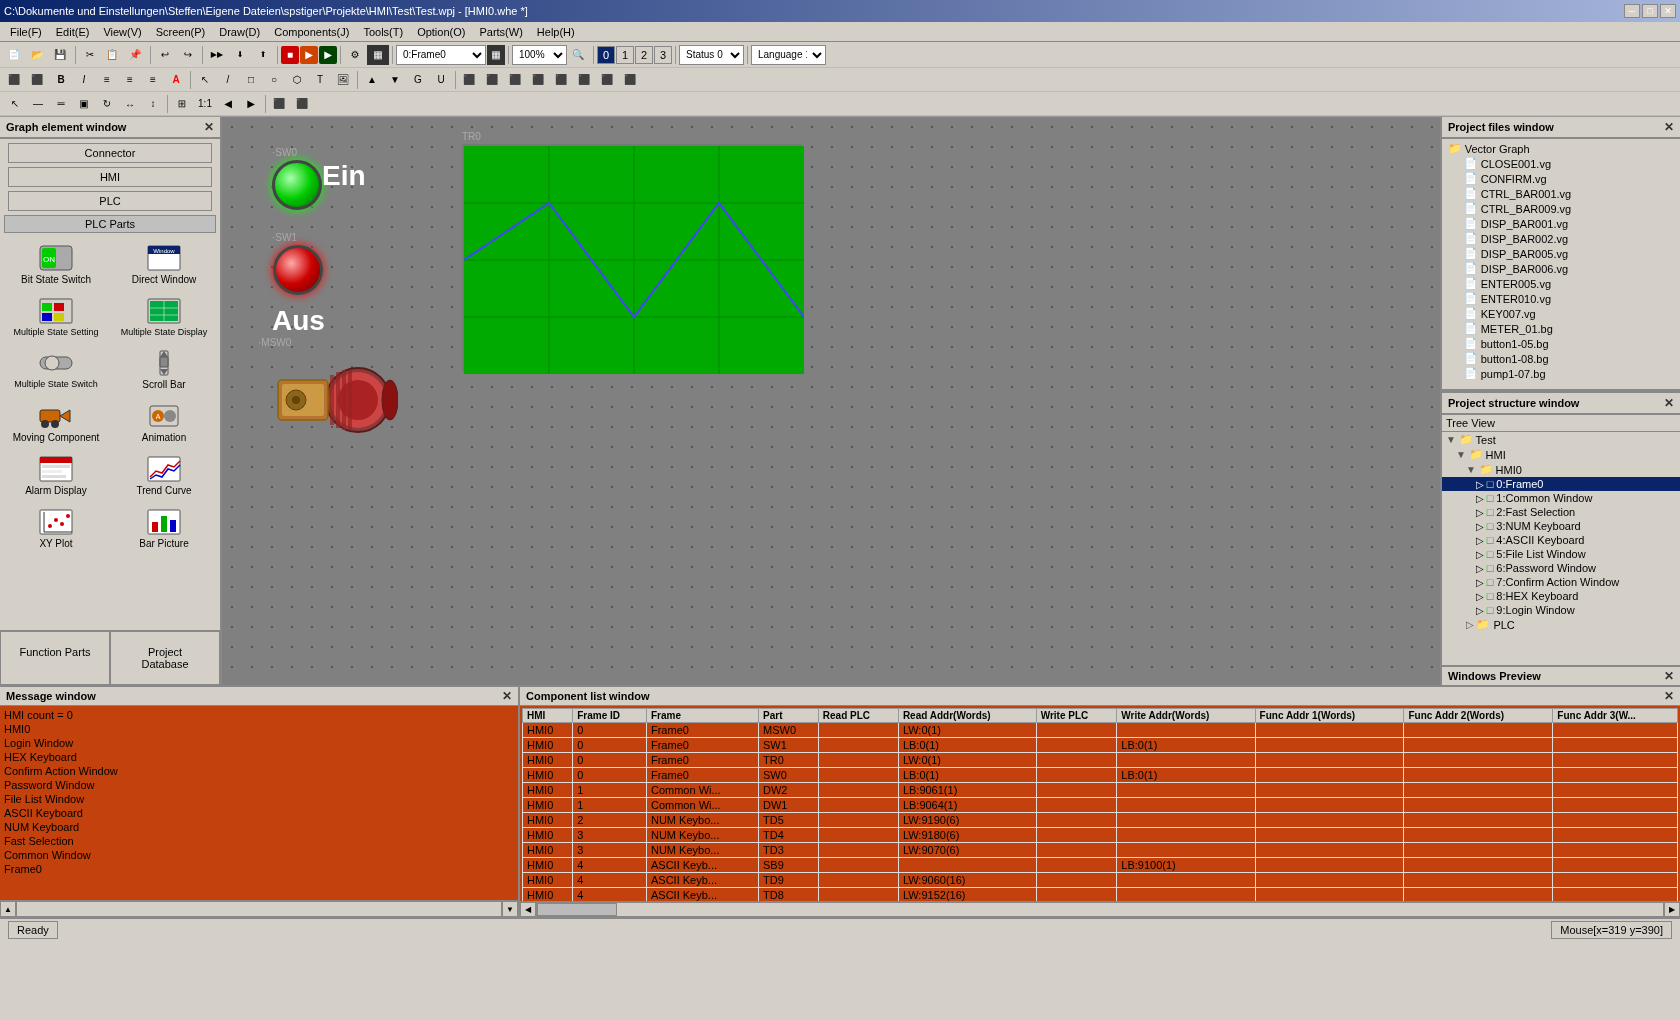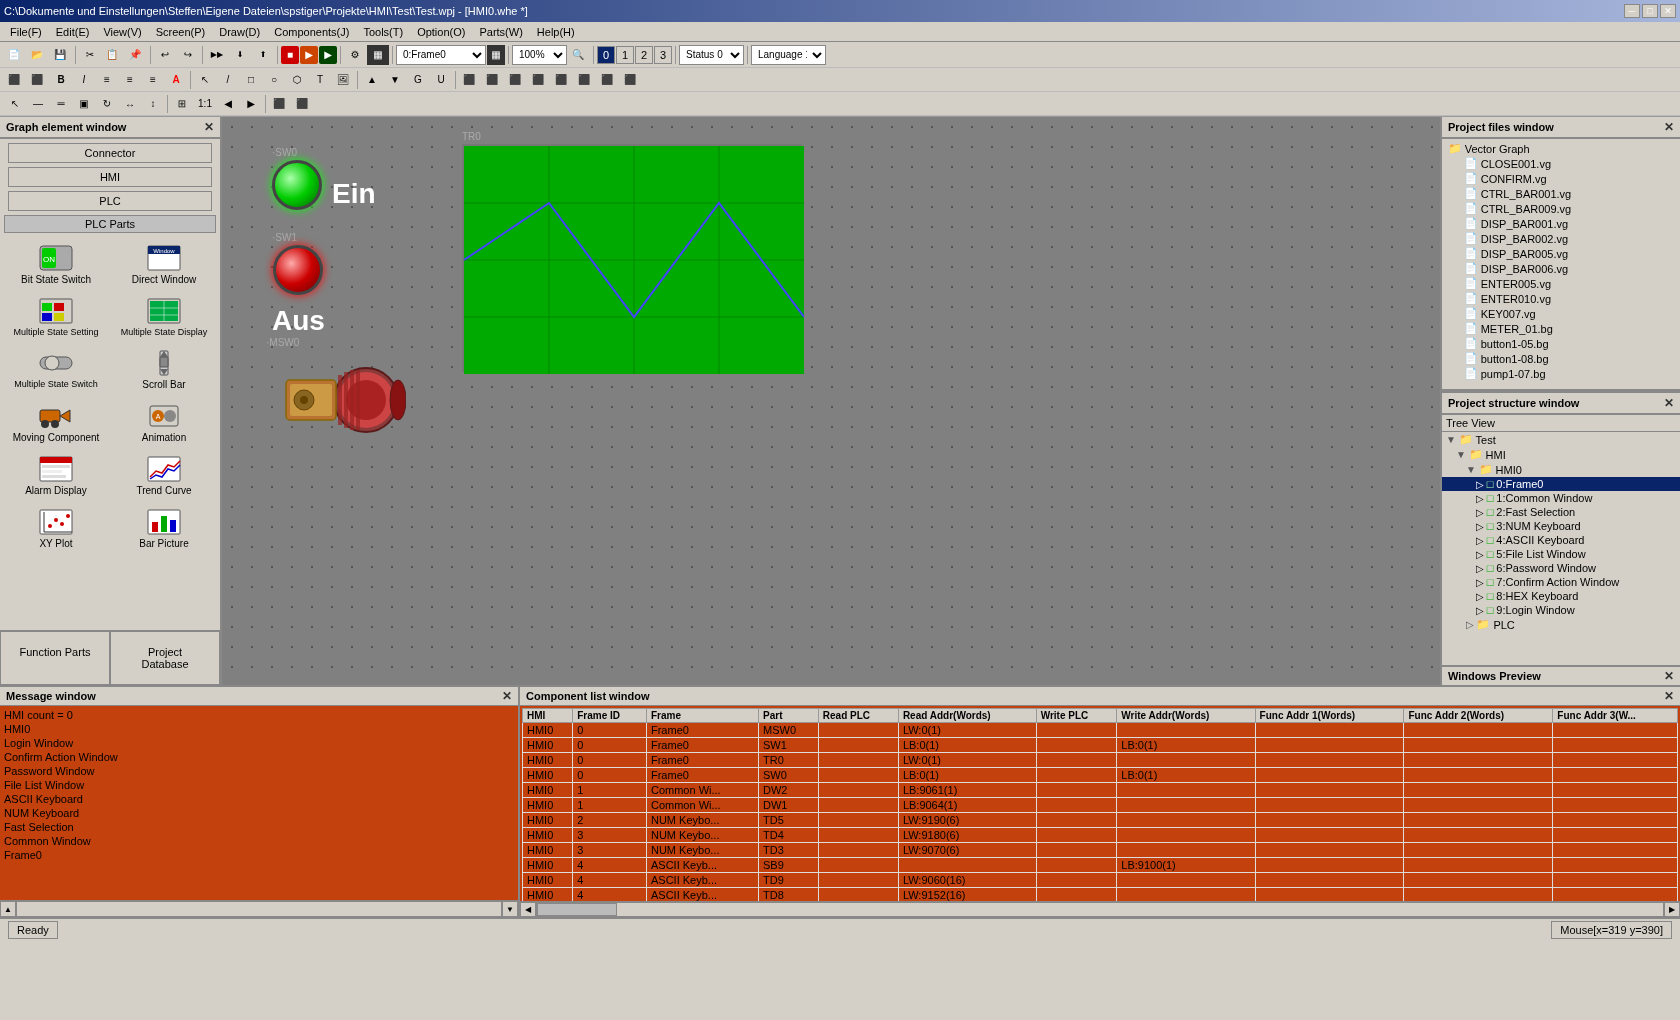--- a/index.html
+++ b/index.html
@@ -611,35 +611,35 @@
       <div class="bottom-tab">Function Parts</div>
       <div class="bottom-tab">Project Database</div>
     </div>
   </div>
 
   <div class="canvas-area">
     <div class="dot-grid">
 
       <div class="canvas-element" style="left:50px; top:30px;">
         <div style="color:#aaa; font-size:10px; margin-bottom:2px;">·SW0</div>
-        <div style="display:flex; align-items:flex-end; gap:10px;">
+        <div style="display:flex; align-items:flex-start; ">
           <div class="led-green"></div>
           <span class="label-text">Ein</span>
         </div>
       </div>
 
       <div class="canvas-element" style="left:50px; top:115px;">
         <div style="color:#aaa; font-size:10px; margin-bottom:2px;">·SW1</div>
         <div style="display:flex; align-items:center; gap:10px;flex-direction:column;">
           <div class="led-red"></div>
           <span class="label-text">Aus</span>
         </div>
       </div>
 
-      <div class="canvas-element" style="left:44px; top:220px;">
+      <div class="canvas-element" style="left:36px; top:220px;">
         <div style="color:#aaa; font-size:10px; margin-bottom:2px;">·MSW0</div>
         
         <svg width="140" height="100" viewBox="0 0 140 100">
 
           <ellipse cx="100" cy="50" rx="32" ry="32" fill="#8b3a3a" stroke="#5a1a1a" stroke-width="2"></ellipse>
           <ellipse cx="100" cy="50" rx="28" ry="28" fill="#cc4444"></ellipse>
           <ellipse cx="100" cy="50" rx="20" ry="20" fill="#aa2222"></ellipse>
 
           <rect x="30" y="44" width="40" height="12" rx="2" fill="#cc8844" stroke="#886622" stroke-width="1"></rect>
 
@@ -853,20 +853,21 @@
 
   <div class="message-window">
     <div class="window-header">
       <span>Message window</span>
       <span class="panel-close">✕</span>
     </div>
     <div class="window-content">
       <div class="msg-line">HMI count = 0</div>
       <div class="msg-line">HMI0</div>
       <div class="msg-line">Login Window</div>
+      <div class="msg-line">HEX Keyboard</div>
       <div class="msg-line">Confirm Action Window</div>
       <div class="msg-line">Password Window</div>
       <div class="msg-line">File List Window</div>
       <div class="msg-line">ASCII Keyboard</div>
       <div class="msg-line">NUM Keyboard</div>
       <div class="msg-line">Fast Selection</div>
       <div class="msg-line">Common Window</div>
       <div class="msg-line">Frame0</div>
     </div>
 

